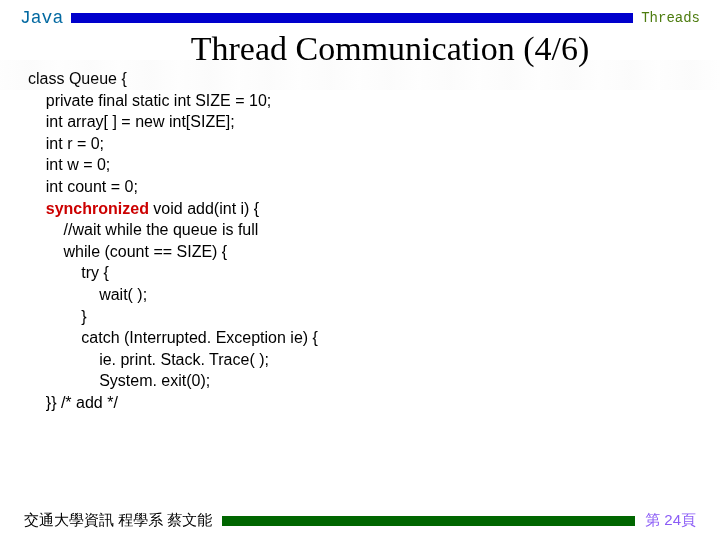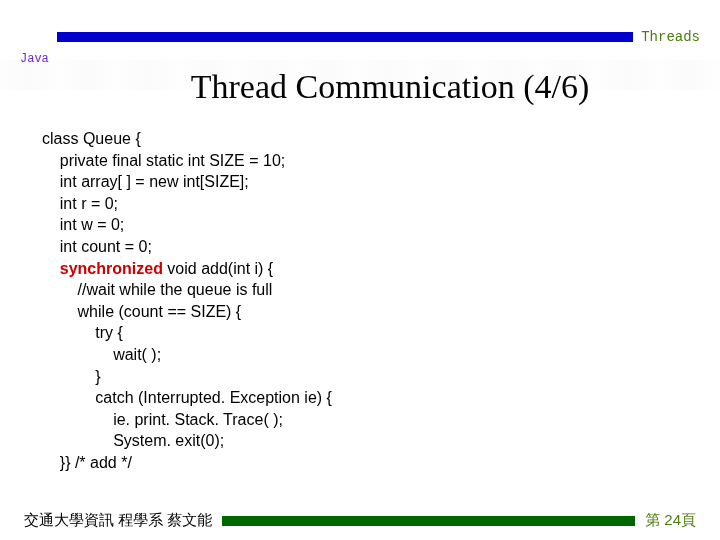--- a/index.html
+++ b/index.html
@@ -12,49 +12,48 @@
     position: relative;
     overflow: hidden;
   }
   .header {
     display: flex;
     align-items: center;
     padding: 8px 20px 0 20px;
   }
   .header-left-label {
     font-family: "Courier New", monospace;
-    font-size: 12px;
-    color: #6d28d9;
-    margin-top: 44px;
+    font-size: 18px;
+    color: #0369a1;
   }
   .header-bar {
     flex: 1;
     height: 10px;
     background: #0000cc;
     margin: 0 8px;
   }
   .header-right-label {
     font-family: "Courier New", monospace;
     font-size: 14px;
     color: #4d7c0f;
   }
   .title {
     font-size: 34px;
     font-weight: normal;
     color: #000;
     text-align: center;
-    margin: 2px 0 22px 0;
+    margin: 2px 0 0 0;
     padding-right: 30px;
     padding-left: 90px;
   }
   .code-block {
     font-family: Arial, sans-serif;
     font-size: 16px;
     line-height: 1.35;
-    padding-left: 42px;
+    padding-left: 28px;
     color: #000;
     white-space: pre;
   }
   .kw {
     color: #cc0000;
     font-weight: bold;
   }
   .footer {
     position: absolute;
     bottom: 10px;
@@ -72,21 +71,21 @@
   }
   .footer-bar {
     flex: 1;
     height: 10px;
     background: #006600;
     margin: 0 10px;
   }
   .footer-right {
     font-size: 15px;
     font-family: Arial, "Microsoft JhengHei", sans-serif;
-    color: #4d7c0f;
+    color: #8b5cf6;
     white-space: nowrap;
   }
   .marble {
     position: absolute;
     top: 60px;
     left: 0;
     right: 0;
     height: 30px;
     background: repeating-linear-gradient(90deg, rgba(180,180,180,0.05) 0px, rgba(180,180,180,0.12) 30px, rgba(180,180,180,0.03) 60px);
     pointer-events: none;

